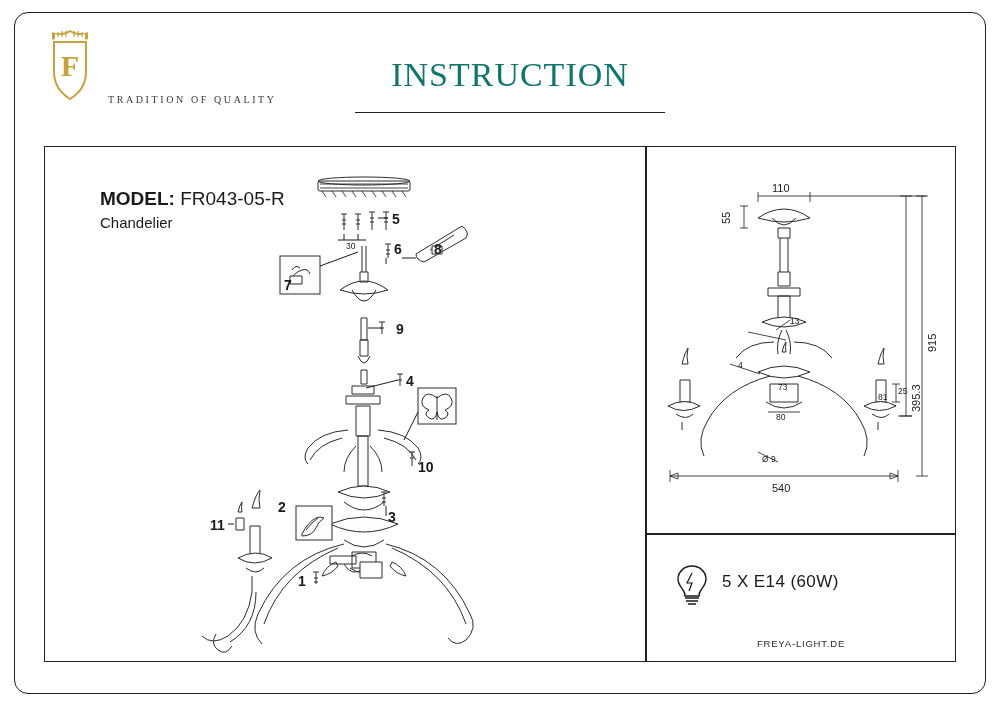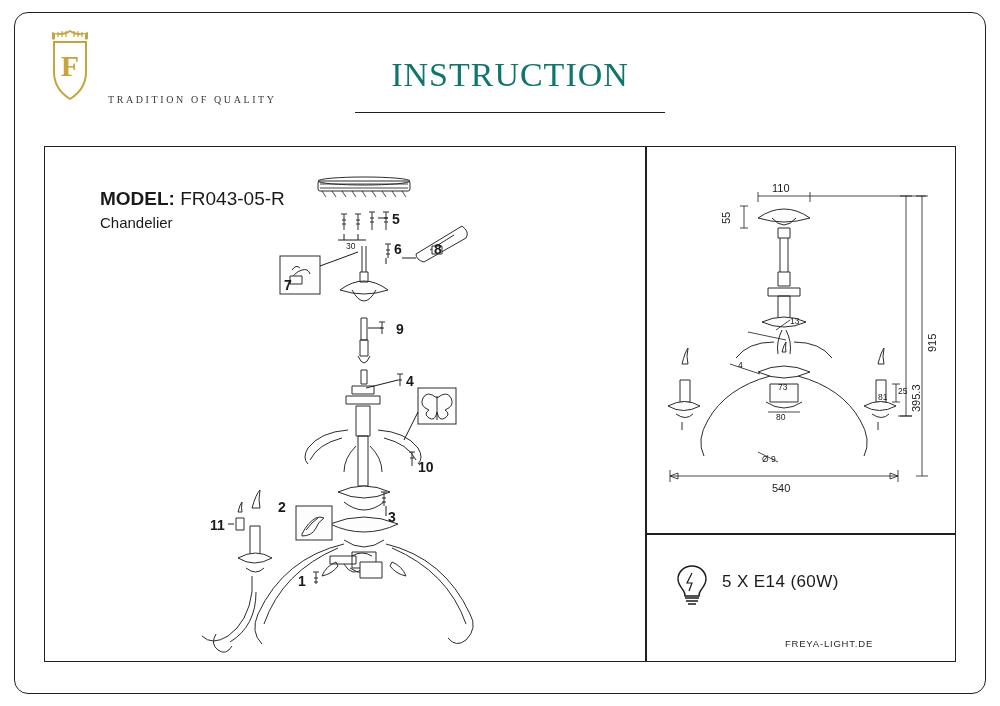--- a/index.html
+++ b/index.html
@@ -119,21 +119,20 @@
     width: 40px; height: 44px;
   }
   .website {
     position: absolute;
     left: 646px; top: 638px;
     width: 310px;
     text-align: center;
     font-size: 9.5px;
     letter-spacing: .8px;
     color: #2a2a2a;
-    margin-left: 28px;
   }
 
   
   svg.layer {
     position: absolute;
     left: 0; top: 0;
     width: 1000px; height: 706px;
     overflow: visible;
     pointer-events: none;
   }

